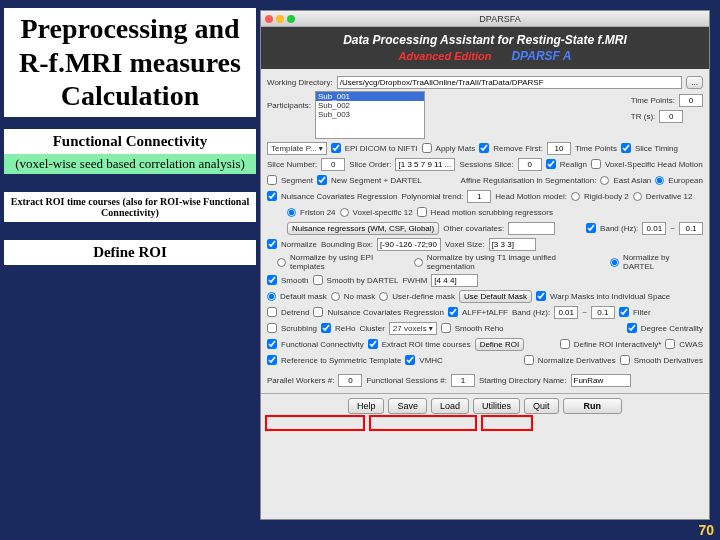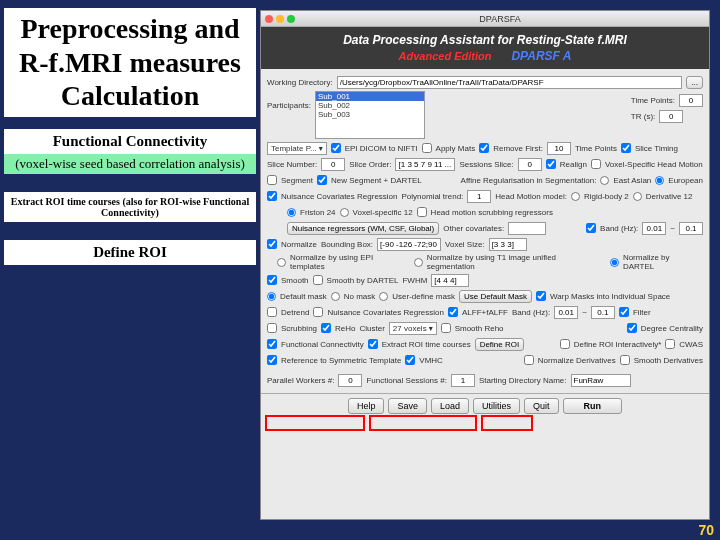--- a/index.html
+++ b/index.html
@@ -19,21 +19,21 @@
 .header { background: #3a3a3a; color: #fff; padding: 6px; }
 .header-title { text-align: center; font-size: 12px; font-weight: bold; font-style: italic; }
 .header-sub { display: flex; justify-content: center; gap: 20px; align-items: baseline; margin-top: 2px; }
 .adv { color: #ff3030; font-style: italic; font-weight: bold; font-size: 11px; }
 .brand { color: #4a7fff; font-weight: bold; font-size: 12px; font-style: italic; }
 .content { padding: 4px 6px; font-size: 8px; }
 .row { display: flex; align-items: center; gap: 4px; margin: 2px 0; min-height: 14px; }
 .label { white-space: nowrap; }
 .input { background: #fff; border: 1px solid #999; padding: 1px 2px; font-size: 8px; height: 13px; }
 .input.w30 { width: 24px; text-align: center; }
-.input.w40 { width: 38px; }
+.input.w40 { width: 47px; }
 .input.w60 { width: 60px; }
 .input.wlong { flex: 1; }
 .cb { width: 10px; height: 10px; }
 .listbox { background: #fff; border: 1px solid #999; width: 110px; height: 48px; font-size: 8px; overflow: hidden; }
 .listbox .sel { background: #3a6fd8; color: #fff; padding: 0 2px; }
 .listbox div { padding: 0 2px; }
 .btn { background: linear-gradient(#fafafa,#ddd); border: 1px solid #999; border-radius: 3px; padding: 2px 8px; font-size: 9px; cursor: pointer; }
 .btn.small { padding: 1px 4px; font-size: 8px; }
 .radio { width: 9px; height: 9px; }
 .highlight-box { position: absolute; border: 2px solid #ff0000; pointer-events: none; }

